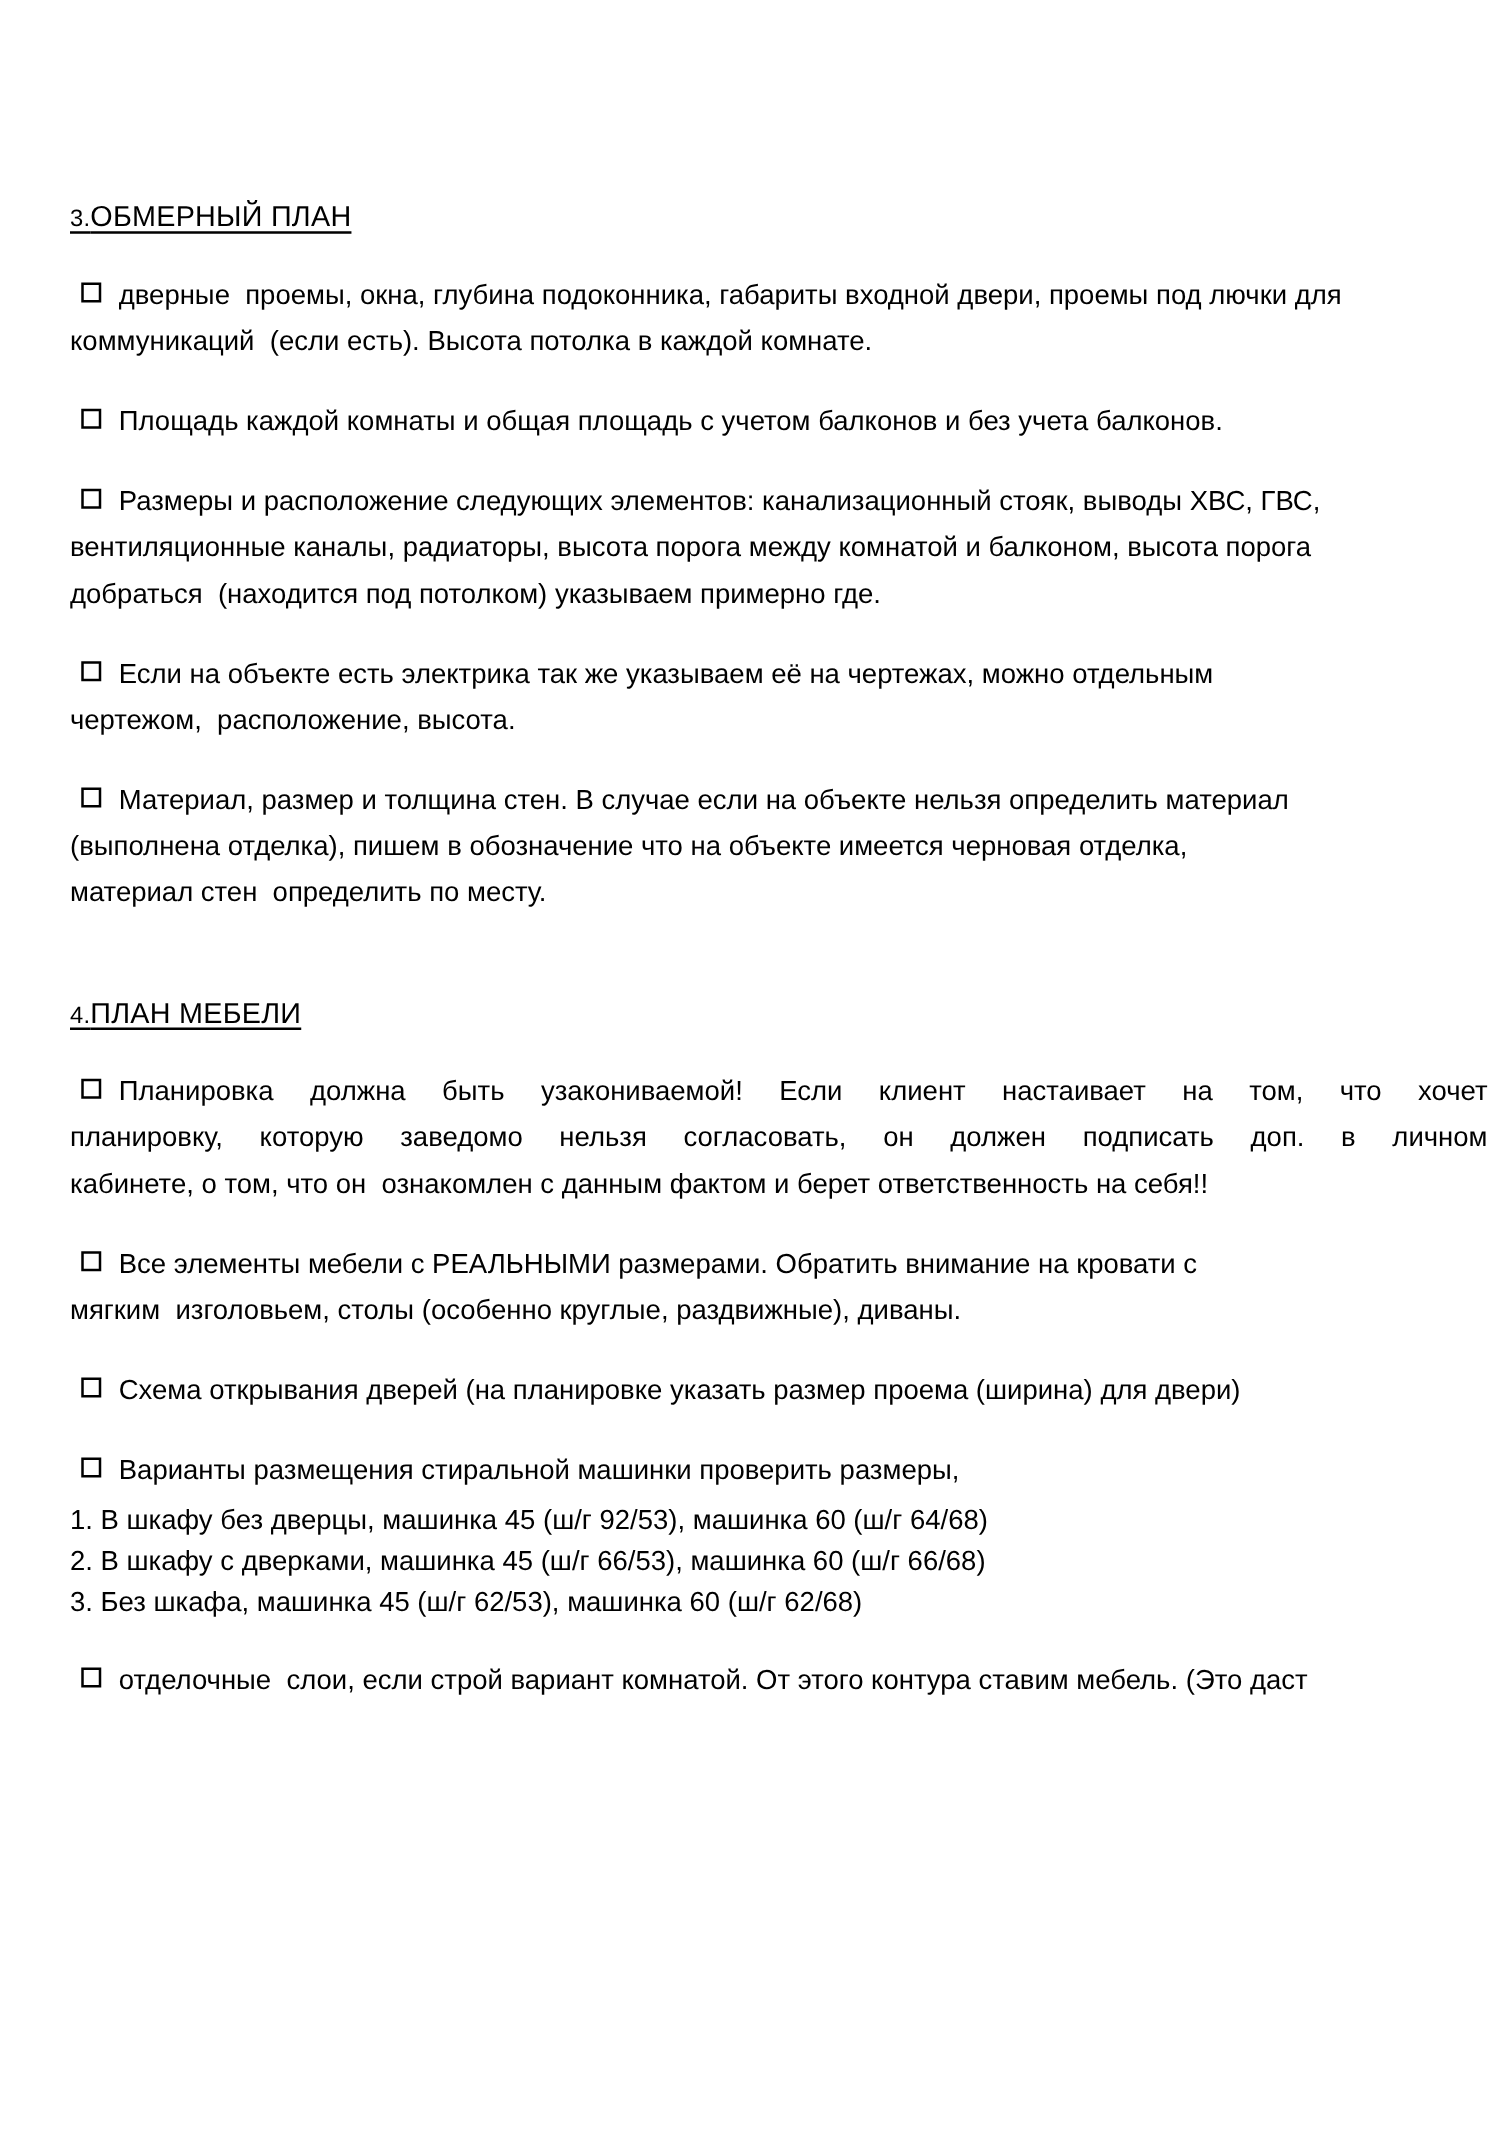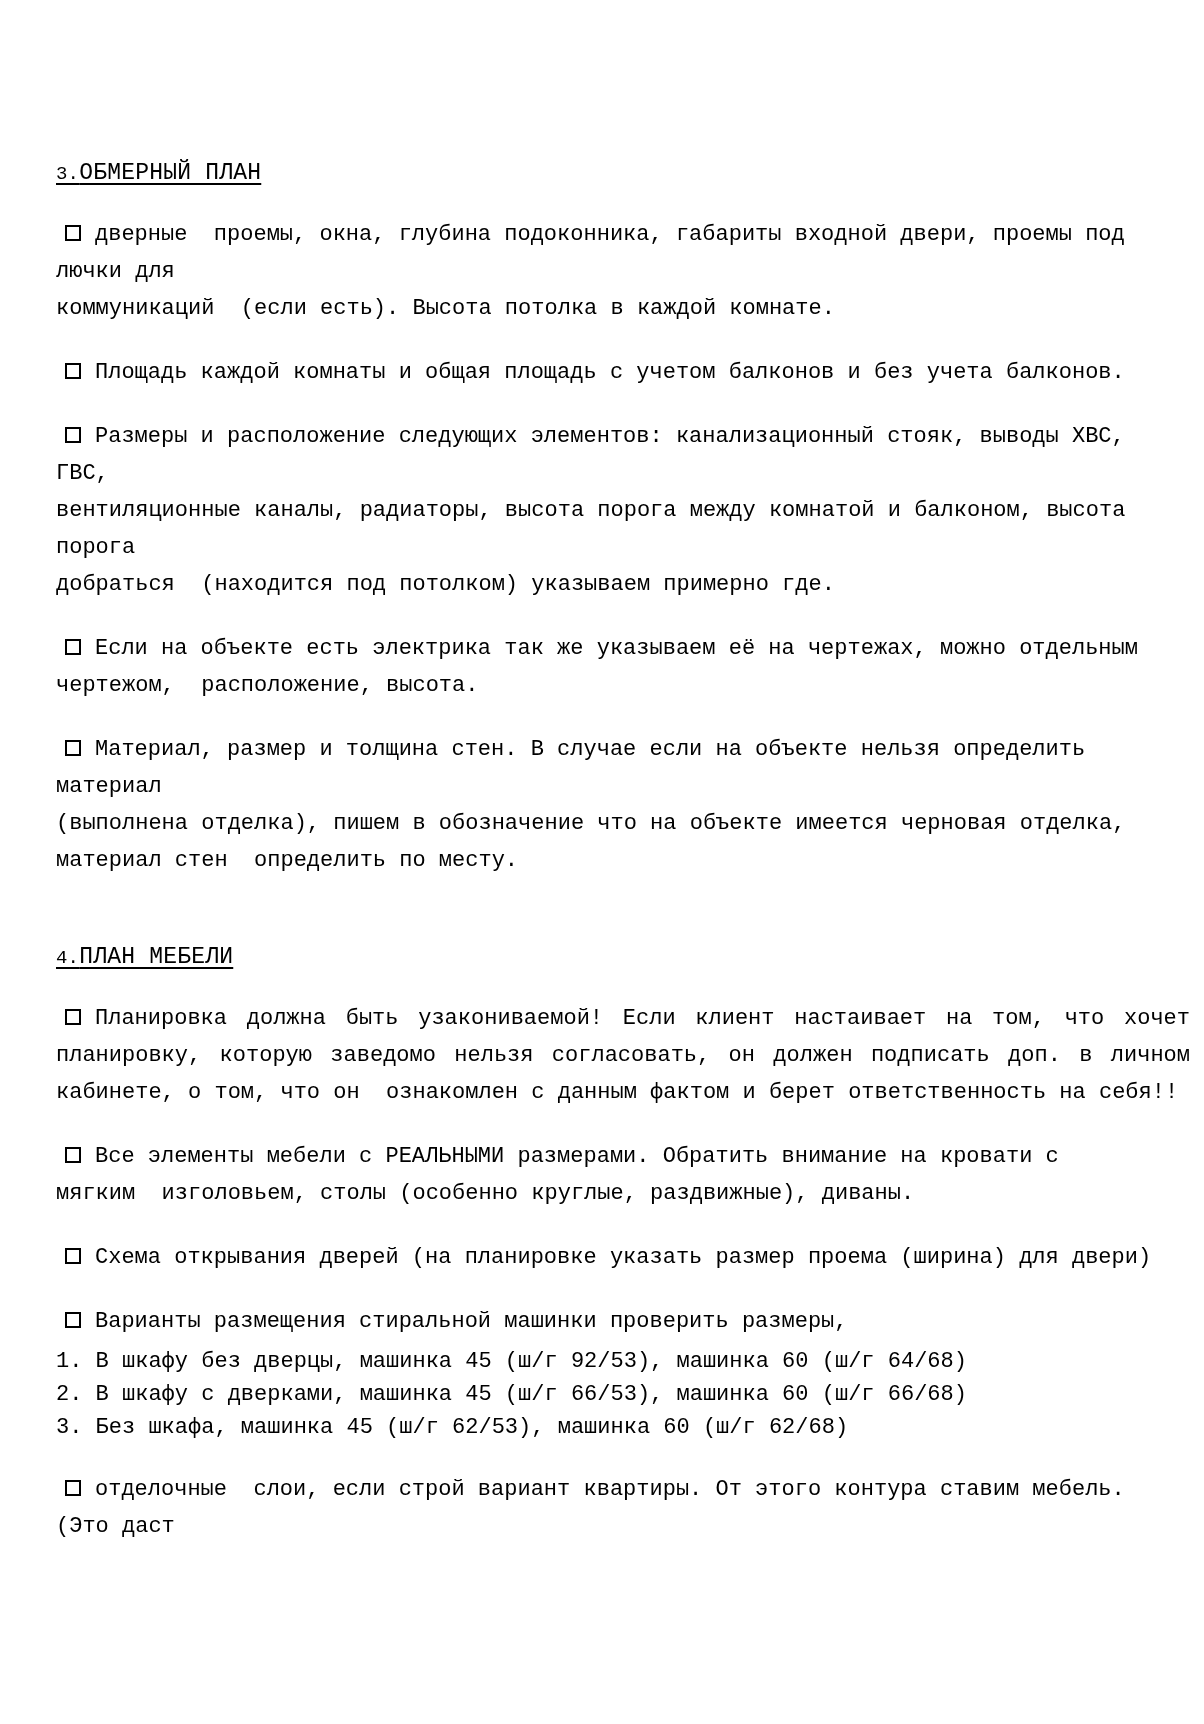--- a/index.html
+++ b/index.html
@@ -14,21 +14,20 @@
     font-family: "Liberation Sans", "DejaVu Sans", sans-serif;
     font-size: 22px;
     overflow: hidden;
   }
   .page {
     box-sizing: border-box;
     width: 1204px;
     height: 1256px;
     padding: 160px 14px 40px 56px;
     background: #ffffff;
-    font-family: Liberation Mono, monospace;
   }
   .sec-heading {
     font-size: 23px;
     font-weight: 400;
     margin: 0 0 30px 0;
     text-decoration: underline;
     text-underline-offset: 4px;
     letter-spacing: 0.2px;
   }
   .sec-heading .sec-num {
@@ -162,17 +161,17 @@
 
   <div class="sublist">
     <span class="sub-line">1. В шкафу без дверцы, машинка 45 (ш/г 92/53), машинка 60 (ш/г 64/68)</span>
     <span class="sub-line">2. В шкафу с дверками, машинка 45 (ш/г 66/53), машинка 60 (ш/г 66/68)</span>
     <span class="sub-line">3. Без шкафа, машинка 45 (ш/г 62/53), машинка 60 (ш/г 62/68)</span>
   </div>
 
   <div class="item">
     <span class="checkbox"></span>
     <span class="item-text">
-        <span class="pline">отделочные  слои, если строй вариант квартиры. От этого контура ставим мебель. (Это даст</span>
+        <span class="pline">отделочные  слои, если строй вариант комнатой. От этого контура ставим мебель. (Это даст</span>
       </span>
   </div>
 
 </div>
 
 </body></html>

